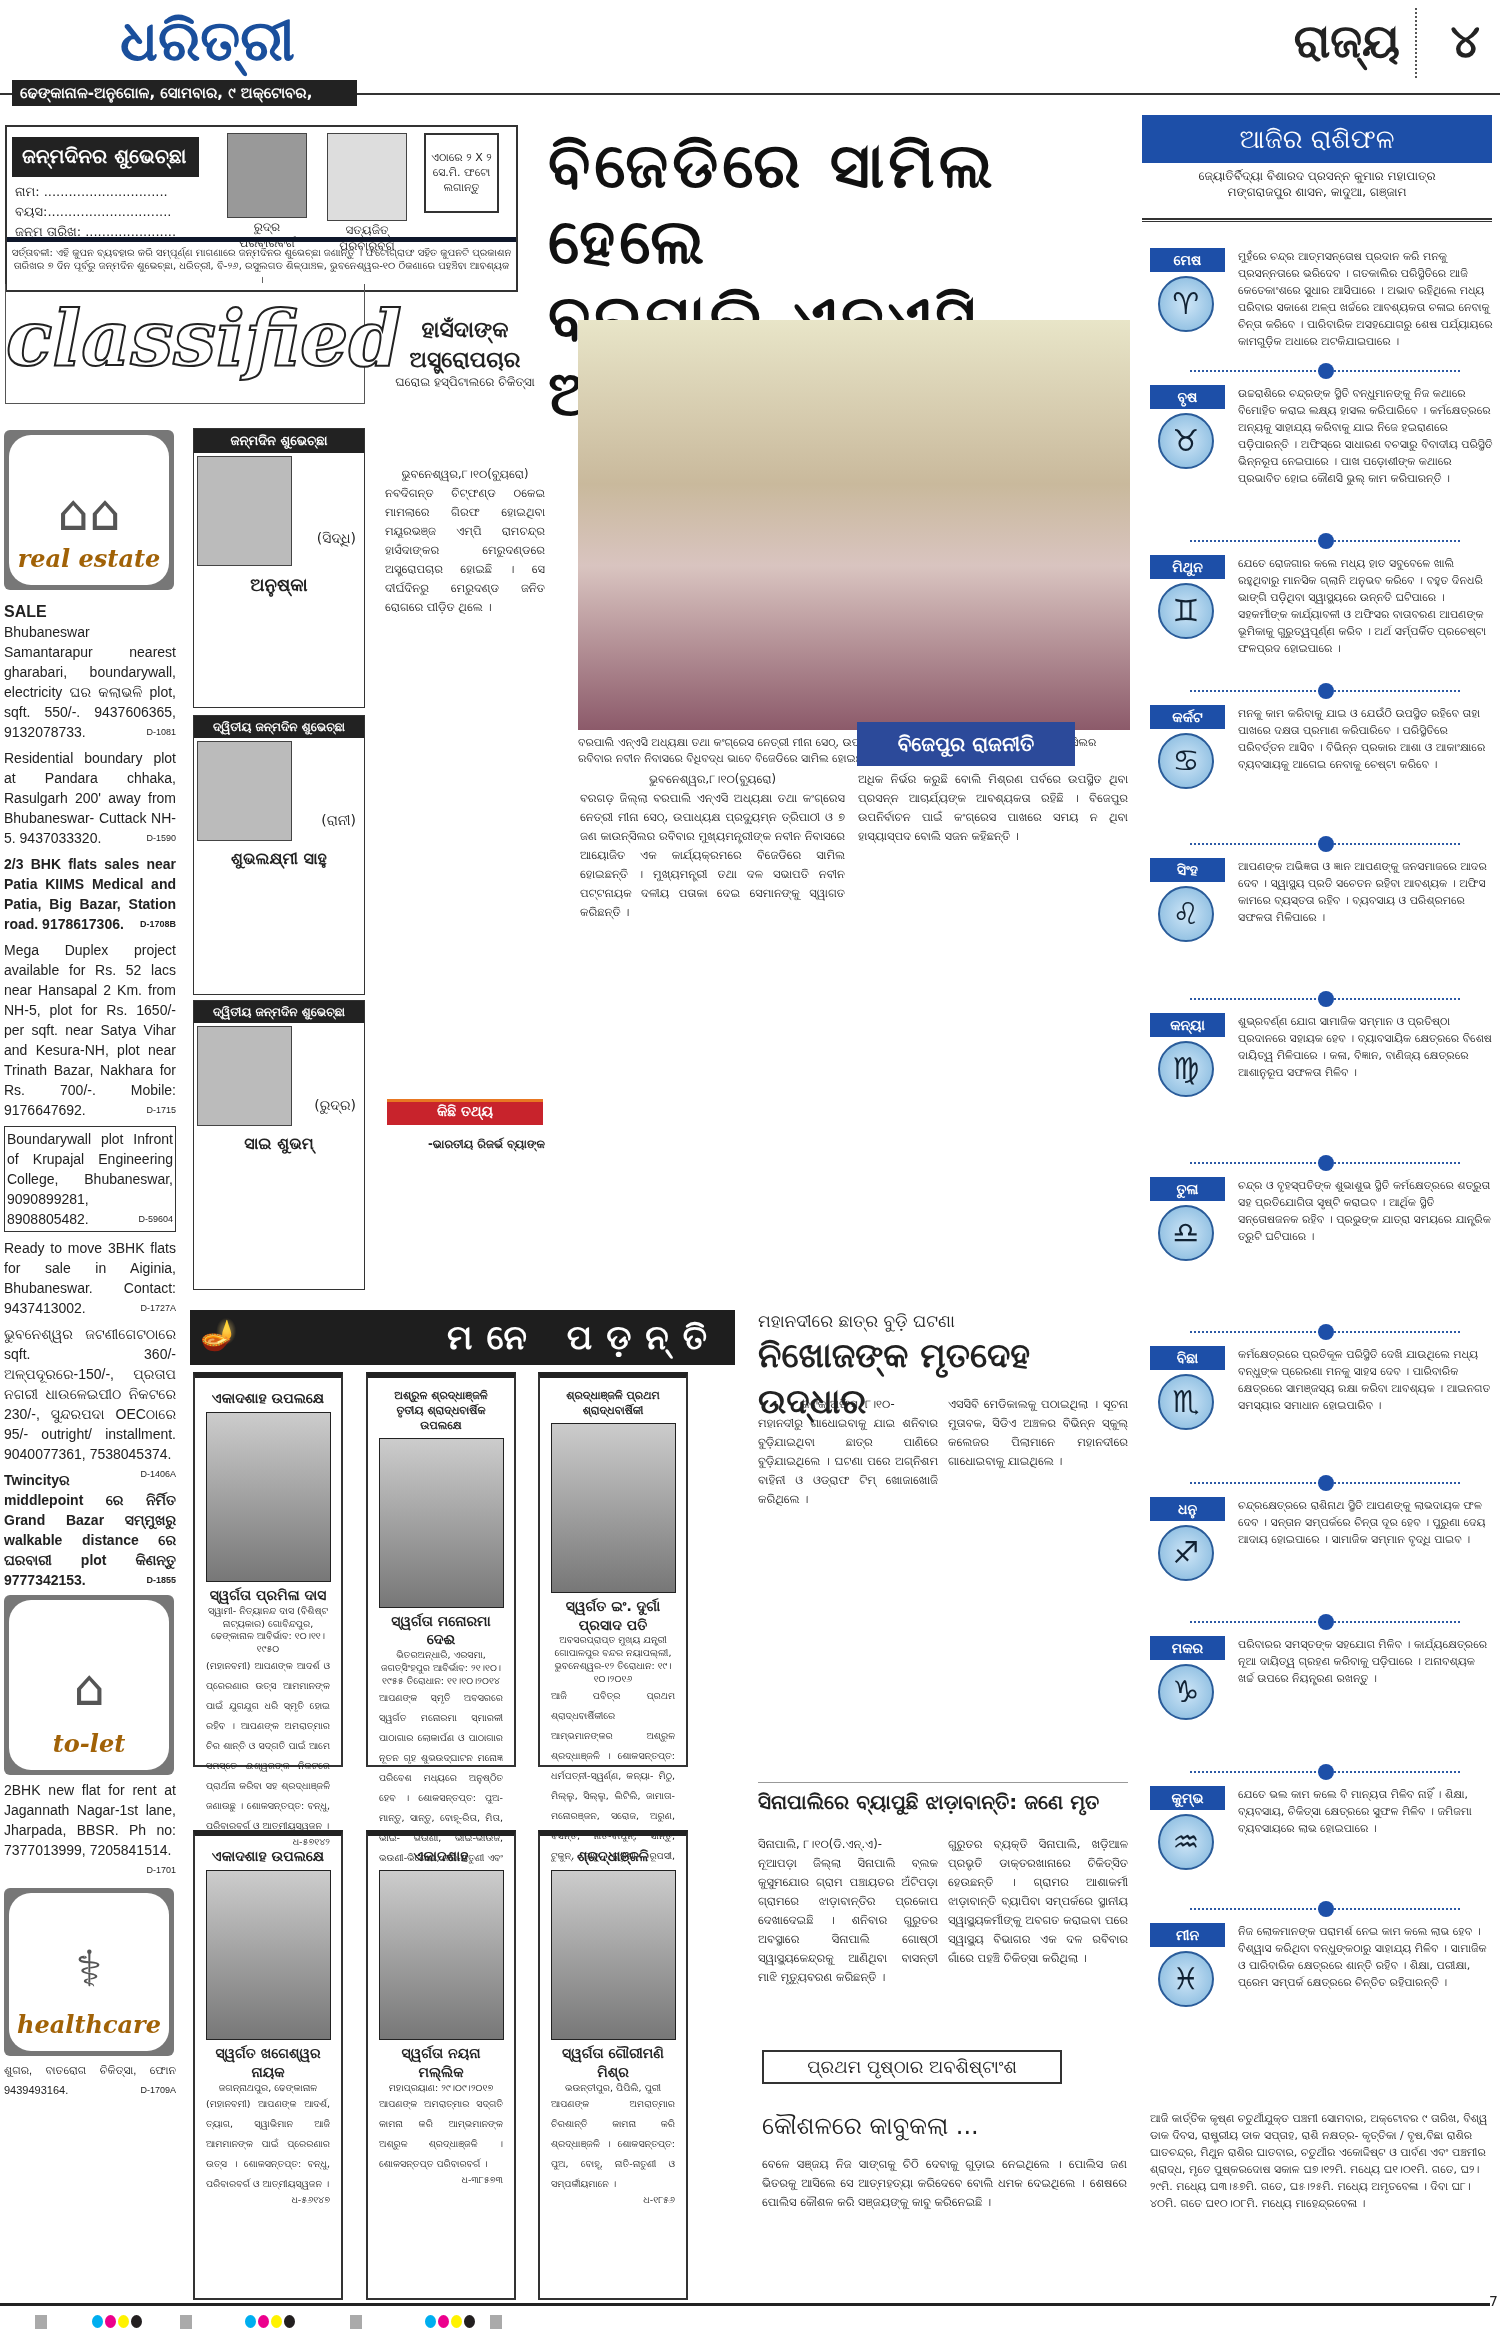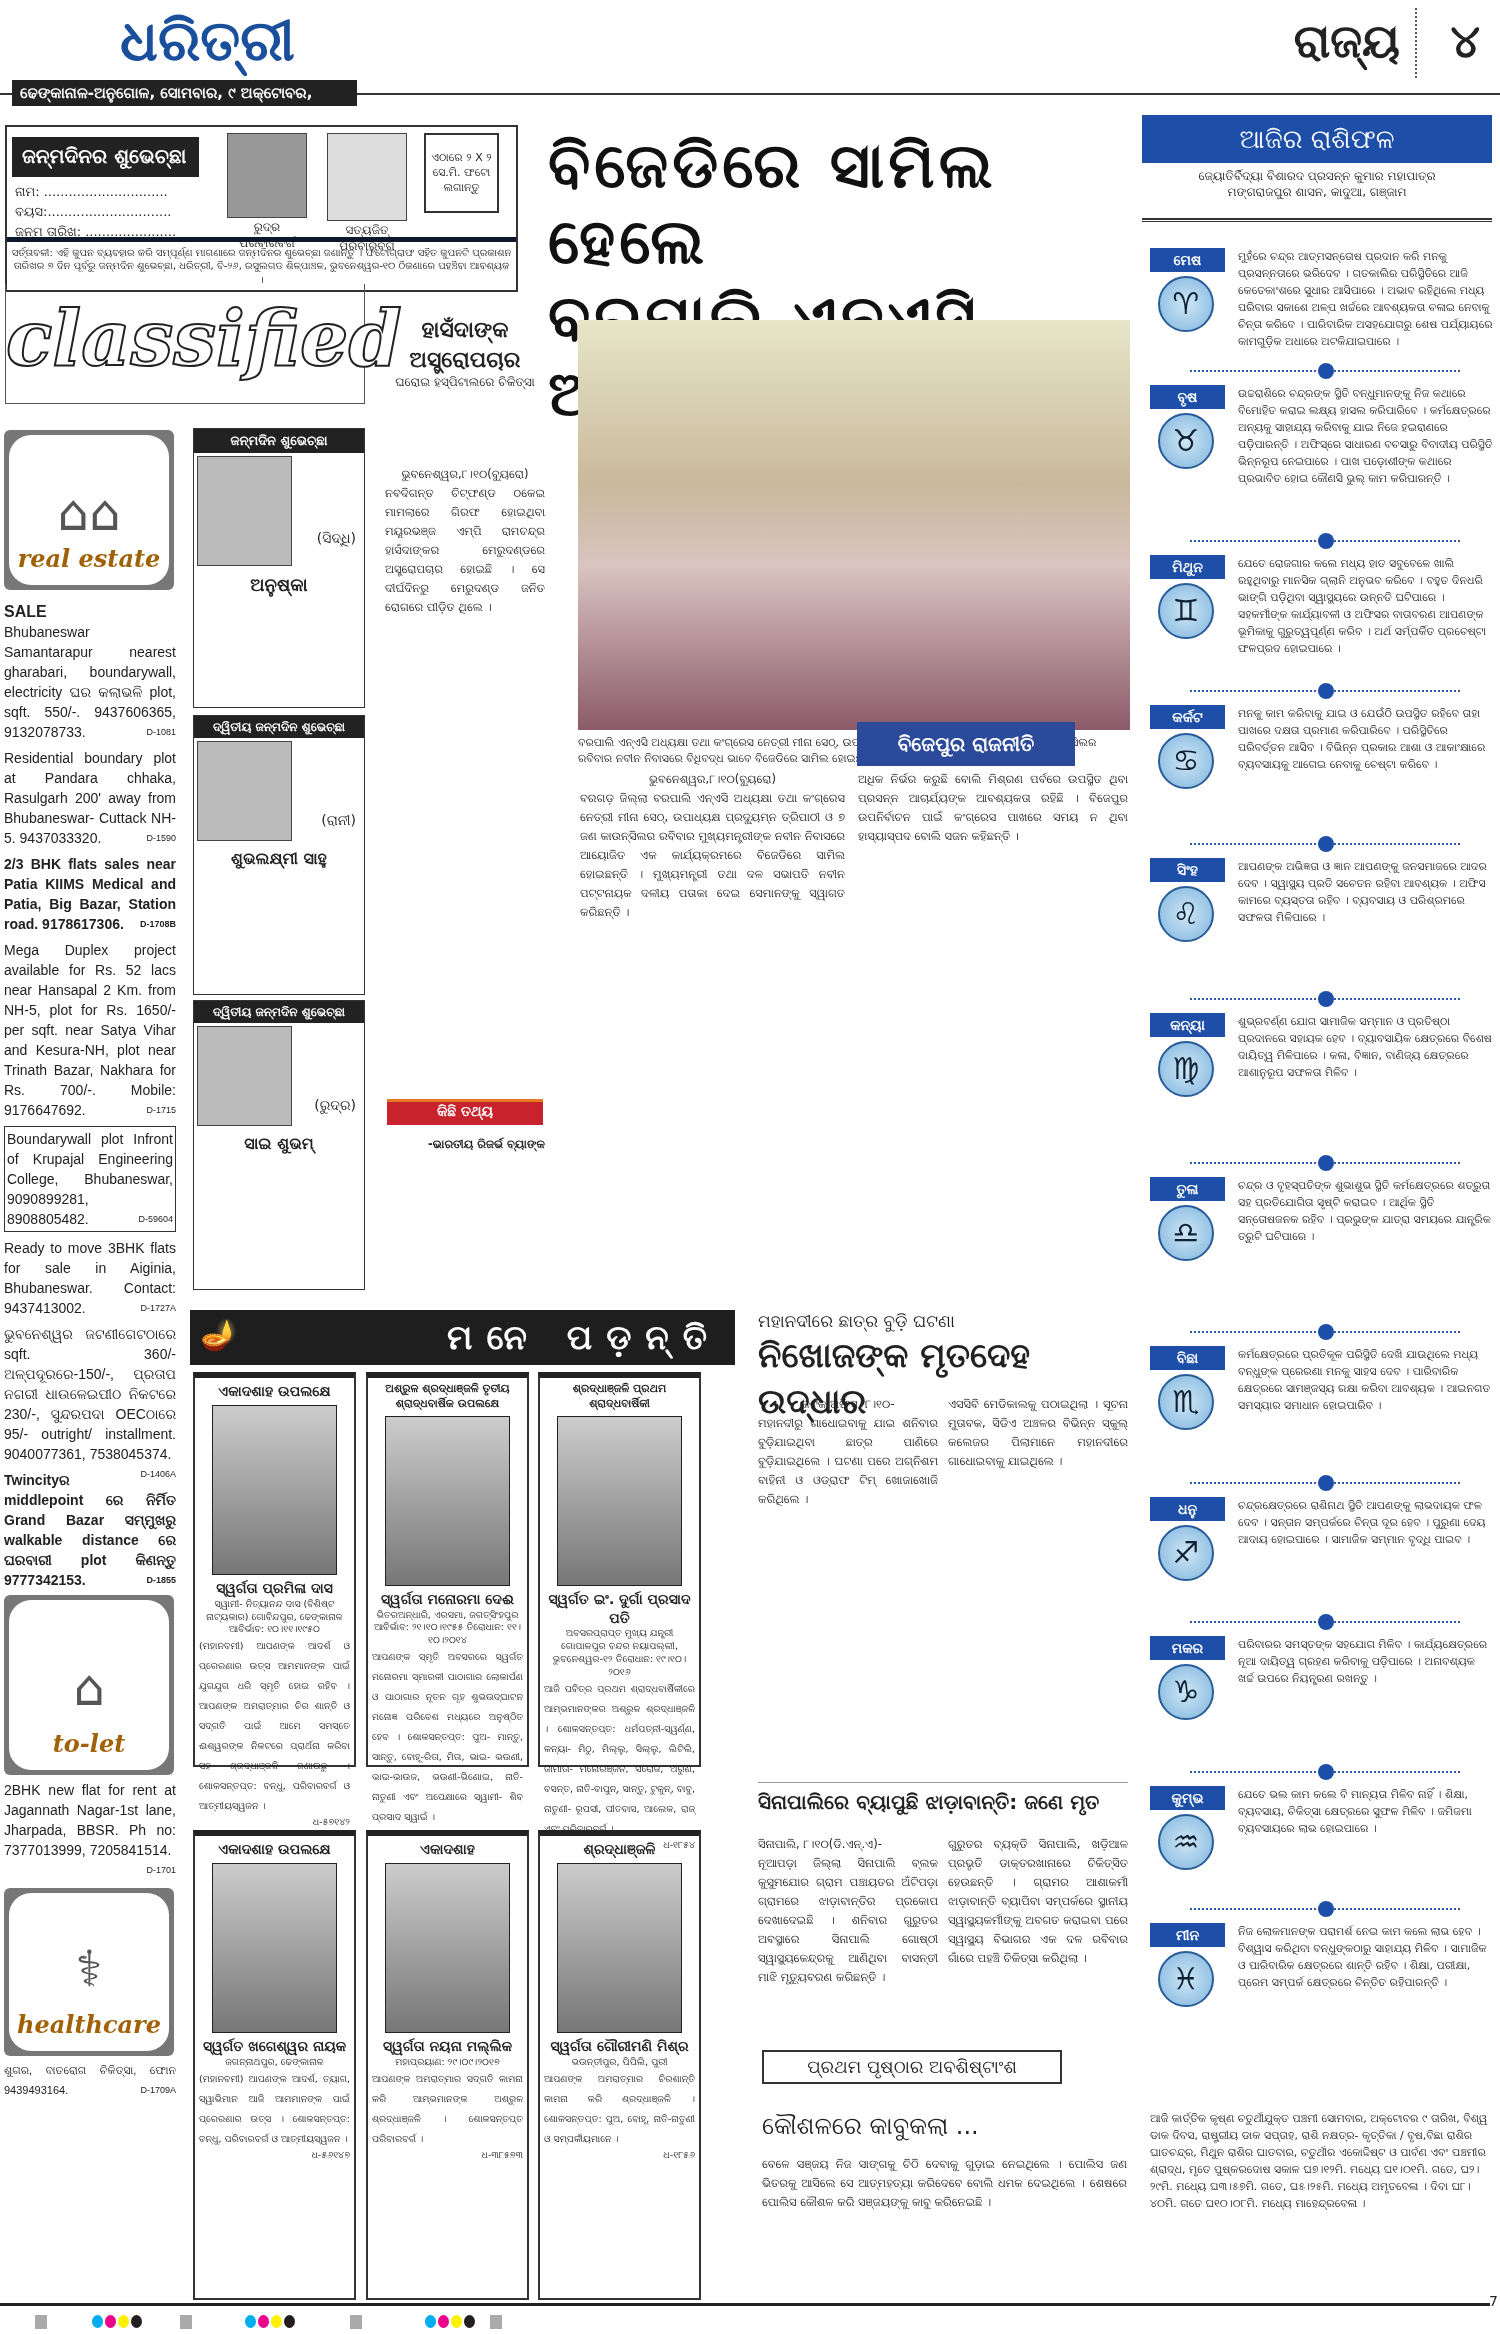--- a/index.html
+++ b/index.html
@@ -34,21 +34,21 @@
 .rashi-head{left:1142px;top:115px;width:350px;height:48px;background:#1d4fa8;color:#fff;font-size:26px;text-align:center;line-height:48px}
 .rashi-sub{left:1142px;top:168px;width:350px;text-align:center;font-size:12px}
 .rashi-rule{left:1142px;top:218px;width:350px;height:4px;border-top:2px solid #333;border-bottom:1px solid #333}
 .sign{left:1150px;width:345px}
 .sign-tag{position:absolute;left:0;top:0;width:75px;height:24px;background:#1d4fa8;color:#fff;font-weight:bold;font-size:14px;text-align:center;line-height:24px}
 .sign-icon{position:absolute;left:8px;top:28px;width:56px;height:56px;border-radius:50%;background:radial-gradient(#cfe6f7,#7fb5dc);border:2px solid #2a5c9a;font-size:30px;text-align:center;line-height:52px;color:#123}
 .sign-text{position:absolute;left:88px;top:0;width:255px;font-size:11px;line-height:17px;color:#222}
 .sign-sep{position:absolute;left:40px;width:270px;border-top:2px dotted #2d5aa6}
 .sign-dot{position:absolute;left:168px;width:16px;height:16px;border-radius:50%;background:#1d4fa8}
 .mane-banner{left:190px;top:1310px;width:545px;height:55px;background:#1e1e1e;color:#fff;font-size:34px;font-weight:bold;letter-spacing:14px;text-align:right;padding-right:14px;line-height:55px}
-.obit{width:163px;border:2px solid #333;border-top:6px solid #222;padding:4px;font-size:9.5px;text-align:center}
+.obit{width:150px;border:2px solid #333;border-top:6px solid #222;padding:11px;font-size:9.5px;text-align:center}
 .obit h4{font-size:14px}
 .obit .oph{width:125px;height:170px;margin:4px auto;background:linear-gradient(#ccc,#777);border:1px solid #222}
 .obit .oname{font-size:14px;font-weight:bold}
 .obit .obody{text-align:justify;font-size:9.5px;line-height:20px}
 .news-head2{font-size:17px}
 .news-head3{font-size:34px;font-weight:bold}
 .kichhi{left:387px;top:1099px;width:156px;height:26px;background:#c8232c;border-top:3px solid #e87722;color:#fff;font-weight:bold;text-align:center;font-size:14px}
 .bottom-rule{left:0;top:2303px;width:1490px;height:3px;background:#222}
 .cmyk{display:flex;gap:2px}
 .cmyk span{width:11px;height:13px;border-radius:50%}

